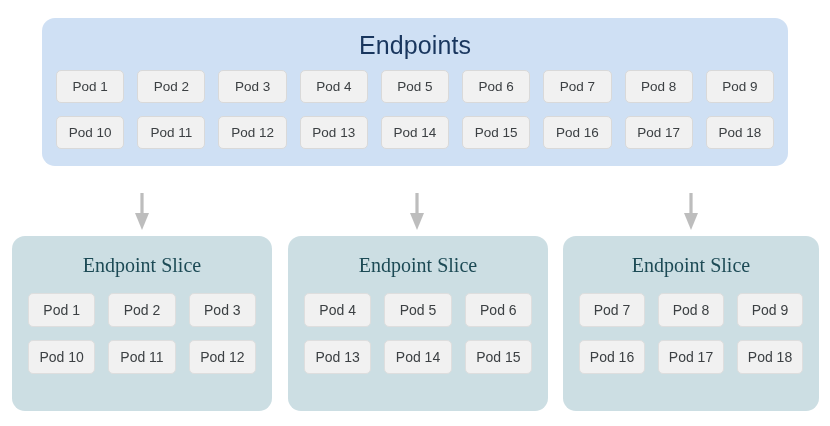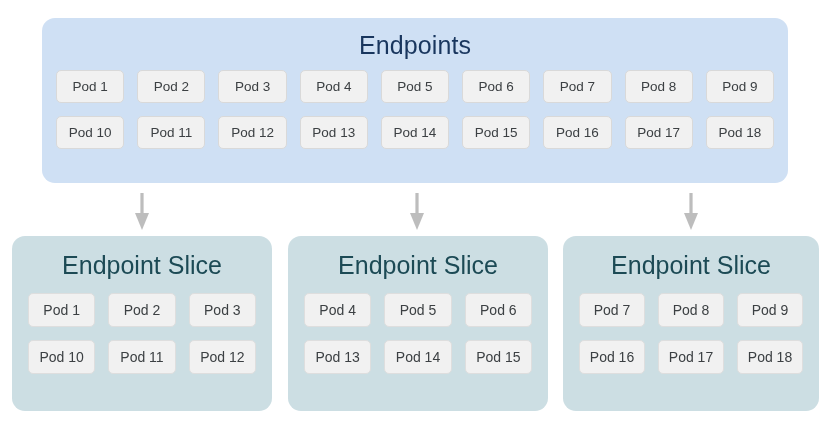--- a/index.html
+++ b/index.html
@@ -15,21 +15,21 @@
     font-family: "Liberation Sans", sans-serif;
     overflow: hidden;
   }
 
   
   .endpoints-panel {
     position: absolute;
     left: 42px;
     top: 18px;
     width: 746px;
-    height: 165px;
+    height: 148px;
     background: #cfe0f4;
     border-radius: 13px;
     box-sizing: border-box;
     padding-left: 25px;
   }
   .endpoints-title {
     position: absolute;
     left: 0;
     top: 12px;
     width: 100%;
@@ -84,23 +84,24 @@
   .slice-1 { left: 12px;  width: 260px; }
   .slice-2 { left: 288px; width: 260px; }
   .slice-3 { left: 563px; width: 256px; }
 
   .slice-title {
     position: absolute;
     left: 0;
     top: 14px;
     width: 100%;
     text-align: center;
-    font-size: 25px;
+    font-size: 20px;
     color: #1c4a55;
     line-height: 30px;
+    font-family: Liberation Serif, serif;
   }
   .slice-rows {
     position: absolute;
     left: 16px;
     right: 16px;
     top: 57px;
   }
   .sl-row {
     display: flex;
     gap: 13px;

